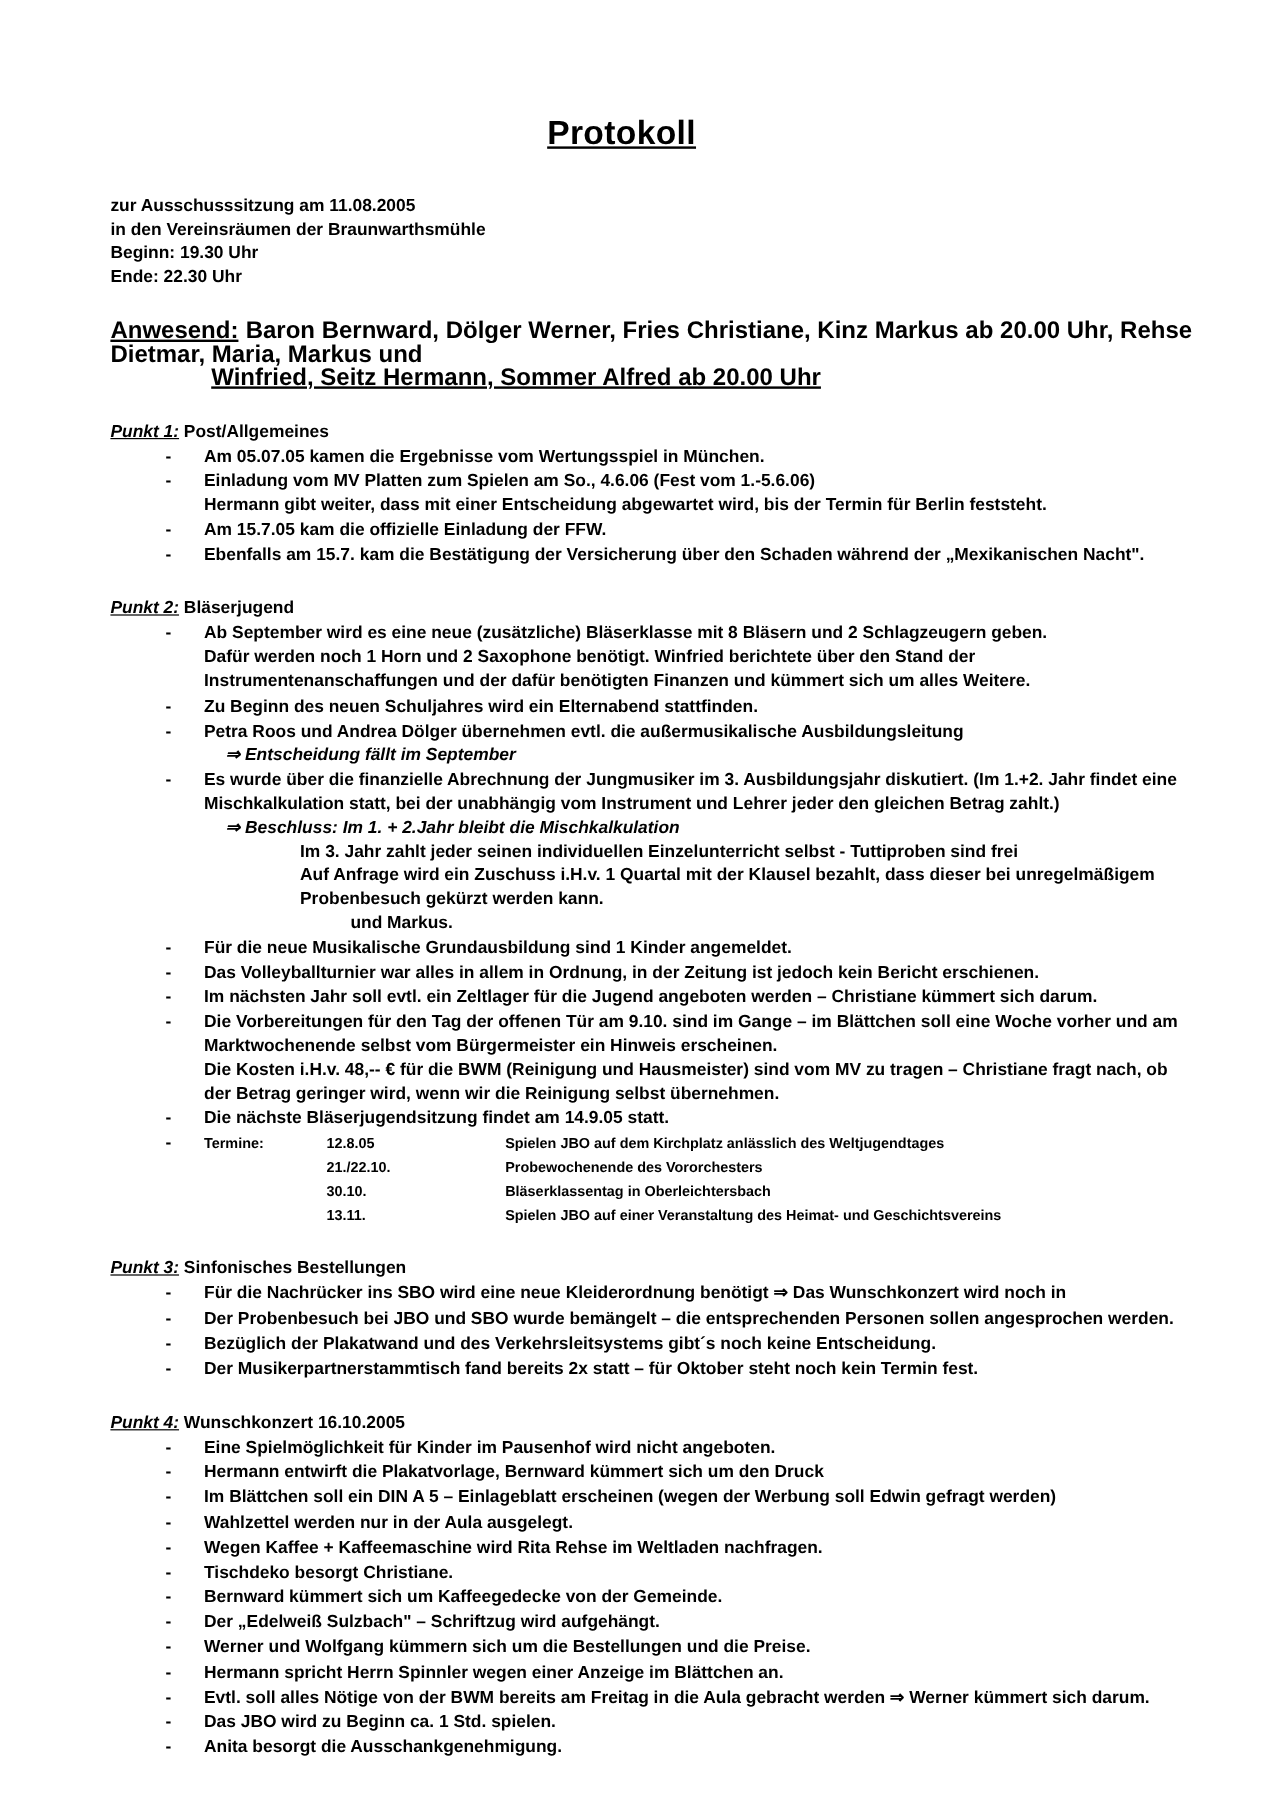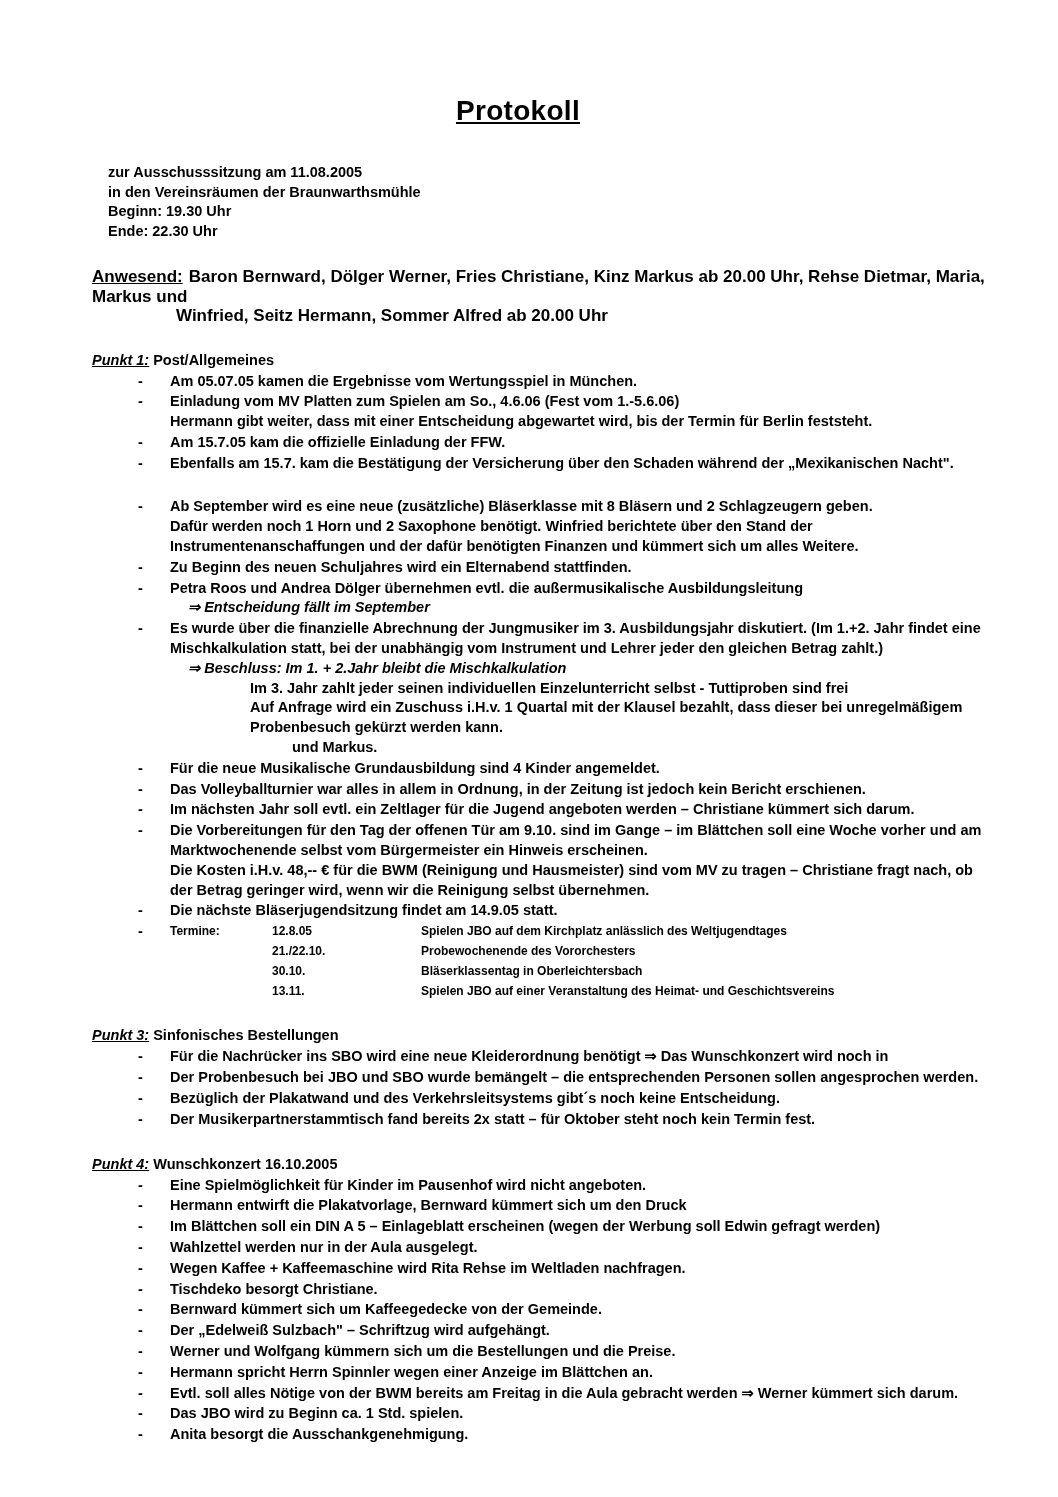--- a/index.html
+++ b/index.html
@@ -32,36 +32,37 @@
     padding-right: 52px;
   }
 
   
   .meta-block {
     font-size: 14.5px;
     font-weight: bold;
     line-height: 19.5px;
     margin-bottom: 26px;
   }
-  .meta-line { white-space: pre-wrap; margin-left: 16px; }
+  .meta-line { white-space: pre-wrap; }
 
   
   .attendees {
-    font-size: 17px;
+    font-size: 20px;
     font-weight: bold;
     line-height: 19.5px;
     margin-bottom: 24px;
   }
   .attendees-label {
     text-decoration: underline;
     margin-right: 6px;
   }
   .attendees-cont {
     display: block;
     padding-left: 84px;
+    text-decoration: underline;
   }
 
   
   .section { margin-bottom: 4px; }
   .section-heading {
     font-size: 14.5px;
     font-weight: bold;
     line-height: 20px;
     margin-bottom: 2px;
   }
@@ -146,41 +147,44 @@
         <span class="sub-line">Hermann gibt weiter, dass mit einer Entscheidung abgewartet wird, bis der Termin für Berlin feststeht.</span>
       </li>
       <li><span>Am 15.7.05 kam die offizielle Einladung der FFW.</span></li>
       <li><span>Ebenfalls am 15.7. kam die Bestätigung der Versicherung über den Schaden während der „Mexikanischen Nacht".</span></li>
     </ul>
   </div>
 
   <div class="spacer-md"></div>
 
   <div class="section">
+    <div class="section-heading">
+      <span class="pt-label">Punkt 2:</span><span class="pt-title">Bläserjugend</span>
+    </div>
     <ul class="bullets">
       <li>
         <span>Ab September wird es eine neue (zusätzliche) Bläserklasse mit 8 Bläsern und 2 Schlagzeugern geben.</span>
         <span class="sub-line">Dafür werden noch 1 Horn und 2 Saxophone benötigt. Winfried berichtete über den Stand der</span>
         <span class="sub-line">Instrumentenanschaffungen und der dafür benötigten Finanzen und kümmert sich um alles Weitere.</span>
       </li>
       <li><span>Zu Beginn des neuen Schuljahres wird ein Elternabend stattfinden.</span></li>
       <li>
         <span>Petra Roos und Andrea Dölger übernehmen evtl. die außermusikalische Ausbildungsleitung</span>
         <span class="sub-line ind-3">⇒ Entscheidung fällt im September</span>
       </li>
       <li>
         <span>Es wurde über die finanzielle Abrechnung der Jungmusiker im 3. Ausbildungsjahr diskutiert. (Im 1.+2. Jahr findet eine</span>
         <span class="sub-line">Mischkalkulation statt, bei der unabhängig vom Instrument und Lehrer jeder den gleichen Betrag zahlt.)</span>
         <span class="sub-line ind-3">⇒ Beschluss: Im 1. + 2.Jahr bleibt die Mischkalkulation</span>
         <span class="sub-line ind-2">Im 3. Jahr zahlt jeder seinen individuellen Einzelunterricht selbst - Tuttiproben sind frei</span>
         <span class="sub-line ind-2">Auf Anfrage wird ein Zuschuss i.H.v. 1 Quartal mit der Klausel bezahlt, dass dieser bei unregelmäßigem</span>
         <span class="sub-line ind-2">Probenbesuch gekürzt werden kann.</span>
         <span class="sub-line" style="padding-left:122px">und Markus.</span>
       </li>
-      <li><span>Für die neue Musikalische Grundausbildung sind 4 Kinder angemeldet.</span></li>
+      <li><span>Für die neue Musikalische Grundausbildung sind 1 Kinder angemeldet.</span></li>
       <li><span>Das Volleyballturnier war alles in allem in Ordnung, in der Zeitung ist jedoch kein Bericht erschienen.</span></li>
       <li><span>Im nächsten Jahr soll evtl. ein Zeltlager für die Jugend angeboten werden – Christiane kümmert sich darum.</span></li>
       <li>
         <span>Die Vorbereitungen für den Tag der offenen Tür am 9.10. sind im Gange – im Blättchen soll eine Woche vorher und am</span>
         <span class="sub-line">Marktwochenende selbst vom Bürgermeister ein Hinweis erscheinen.</span>
         <span class="sub-line">Die Kosten i.H.v. 48,-- € für die BWM (Reinigung und Hausmeister) sind vom MV zu tragen – Christiane fragt nach, ob</span>
         <span class="sub-line">der Betrag geringer wird, wenn wir die Reinigung selbst übernehmen.</span>
       </li>
       <li><span>Die nächste Bläserjugendsitzung findet am 14.9.05 statt.</span></li>
       <li class="termine-item">

